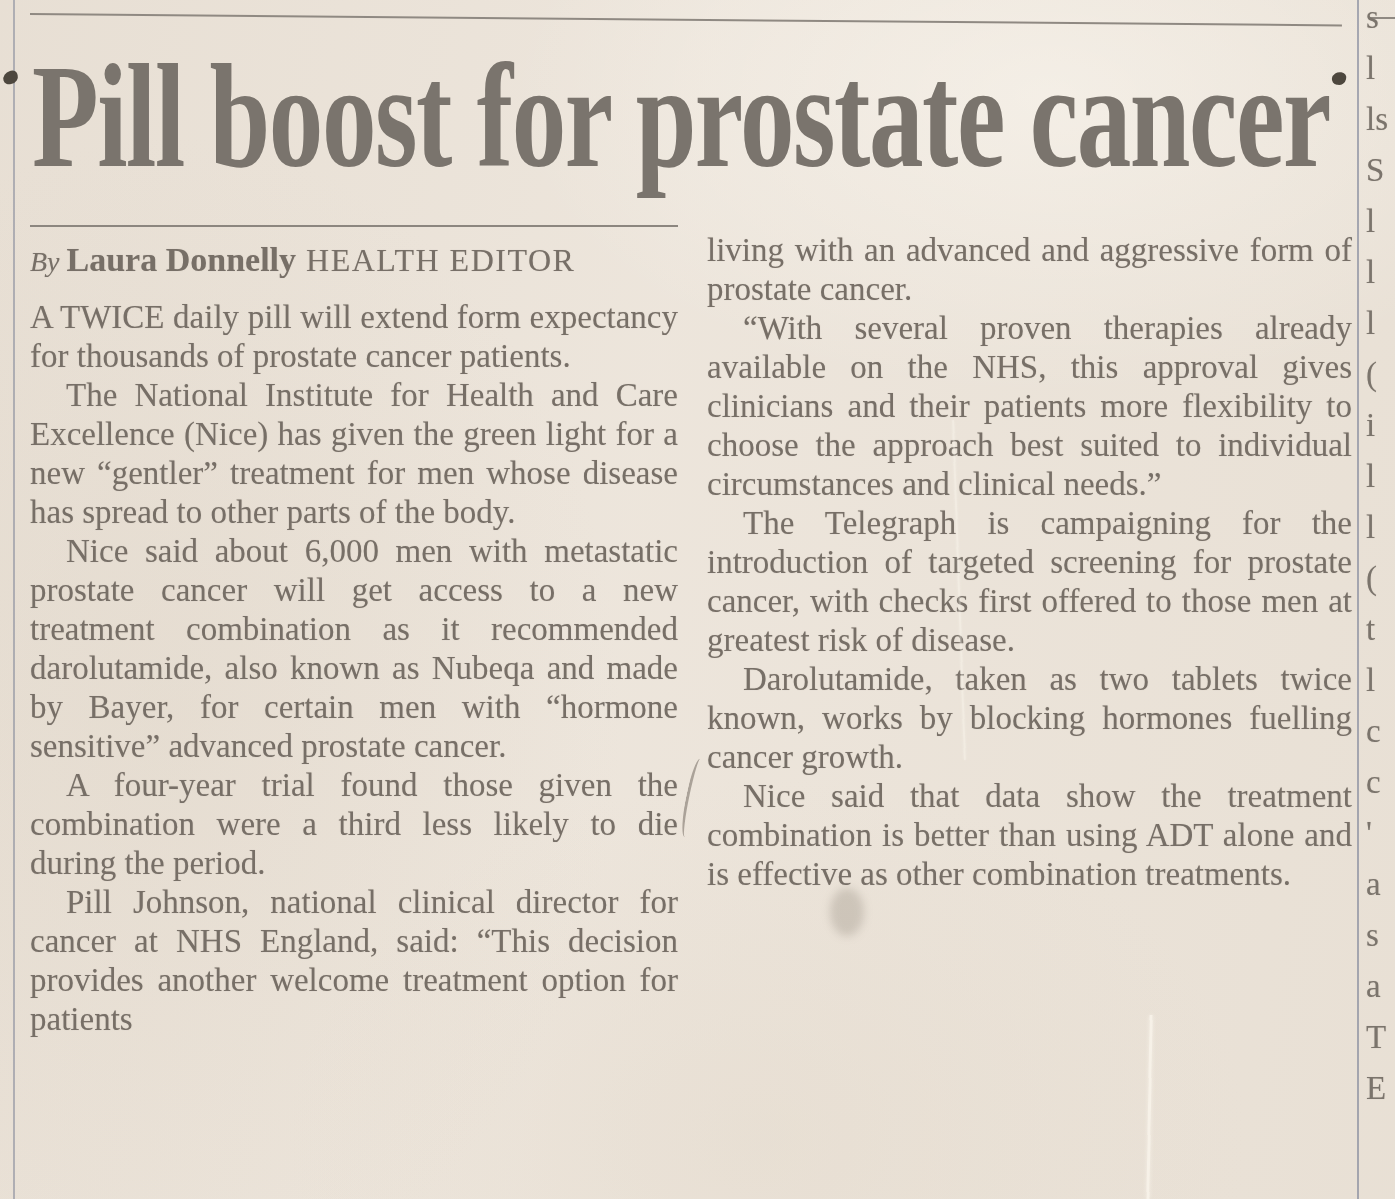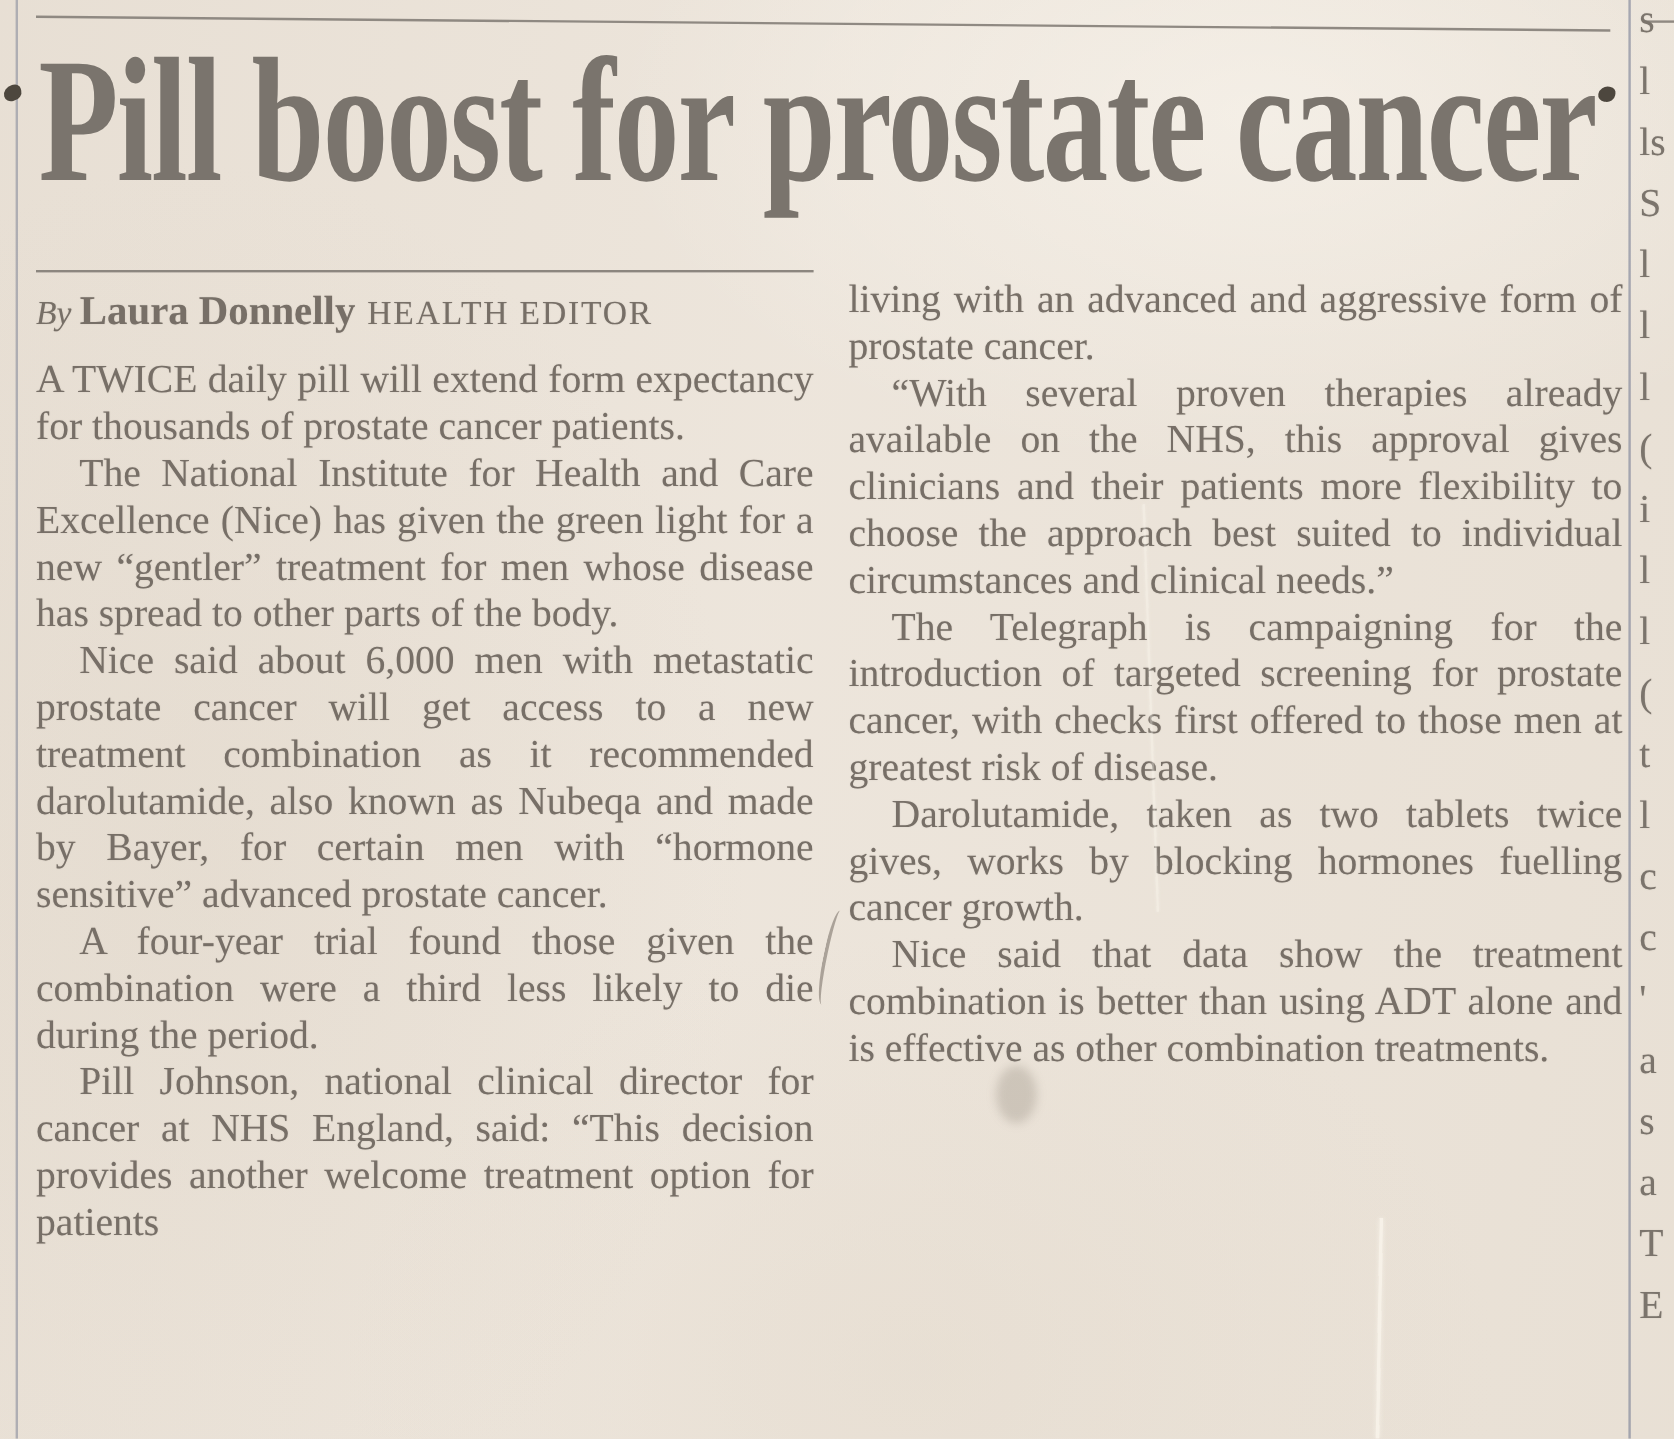--- a/index.html
+++ b/index.html
@@ -32,40 +32,40 @@
   }
   .edge-dash-topright{
     position:absolute;left:1369px;top:17px;width:26px;height:2px;
     background:#8f8982;z-index:2;
   }
   .ink-blob{
     position:absolute;background:#4d473e;border-radius:62% 38% 55% 45%;z-index:3;
   }
   .ink-blob.left{left:3px;top:71px;width:15px;height:13px;transform:rotate(-15deg);}
   .ink-blob.right{left:1332px;top:72px;width:14px;height:13px;transform:rotate(10deg);}
-  .headline-wrap{position:absolute;left:30px;top:38px;z-index:2;}
+  .headline-wrap{position:absolute;left:30px;top:54px;z-index:2;}
   .headline-wrap svg text{
     font-family:"Liberation Serif",serif;font-weight:700;
     fill:#7a746d;letter-spacing:-2px;
   }
   .col{
     position:absolute;z-index:2;color:#776f67;
     font-size:33px;line-height:39px;
     text-align:justify;
     text-shadow:0 0 1px rgba(119,111,103,.3);
   }
   .col p{margin:0;}
   .col p.indent{text-indent:36px;}
   .col-left{left:30px;top:225px;width:648px;}
   .col-right{left:707px;top:231px;width:645px;}
   .byline-rule{width:100%;height:2px;background:#8c867f;margin-bottom:13px;}
   .byline{margin-bottom:17px;white-space:nowrap;text-align:left;}
   .byline .by{font-style:italic;font-size:28px;}
   .byline .author{font-weight:700;font-size:34px;}
-  .byline .role{font-size:28px;letter-spacing:1.5px;margin-left:10px;}
+  .byline .role{font-size:32px;letter-spacing:1.5px;margin-left:10px;}
   .italic-lead{}
   .edge-fragments{
     position:absolute;left:1366px;top:-8px;width:60px;z-index:2;
     color:#7b746c;font-size:33px;line-height:51px;
     white-space:pre-line;text-shadow:0 0 1px rgba(119,111,103,.3);
   }
   .crease-mark{
     position:absolute;left:686px;top:758px;width:10px;height:80px;
     border-left:3px solid rgba(116,108,98,.55);border-radius:50% 50% 40% 60%;
     transform:rotate(12deg);z-index:2;
@@ -112,21 +112,21 @@
   <p class="indent">The National Institute for Health and Care Excellence (Nice) has given the green light for a new “gentler” treatment for men whose disease has spread to other parts of the body.</p>
   <p class="indent">Nice said about 6,000 men with metastatic prostate cancer will get access to a new treatment combination as it recommended darolutamide, also known as Nubeqa and made by Bayer, for certain men with “hormone sensitive” advanced prostate cancer.</p>
   <p class="indent">A four-year trial found those given the combination were a third less likely to die during the period.</p>
   <p class="indent">Pill Johnson, national clinical director for cancer at NHS England, said: “This decision provides another welcome treatment option for patients</p>
 </div>
 
 <div class="col col-right">
   <p>living with an advanced and aggressive form of prostate cancer.</p>
   <p class="indent">“With several proven therapies already available on the NHS, this approval gives clinicians and their patients more flexibility to choose the approach best suited to individual circumstances and clinical needs.”</p>
   <p class="indent"><span class="italic-lead">The Telegraph</span><span> is campaigning for the introduction of targeted screening for prostate cancer, with checks first offered to those men at greatest risk of disease.</span></p>
-  <p class="indent">Darolutamide, taken as two tablets twice gives, works by blocking hormones fuelling cancer growth.</p>
+  <p class="indent">Darolutamide, taken as two tablets twice known, works by blocking hormones fuelling cancer growth.</p>
   <p class="indent">Nice said that data show the treatment combination is better than using ADT alone and is effective as other combination treatments.</p>
 </div>
 
 <div class="edge-fragments">s
 l
 ls
 S
 l
 l
 l

